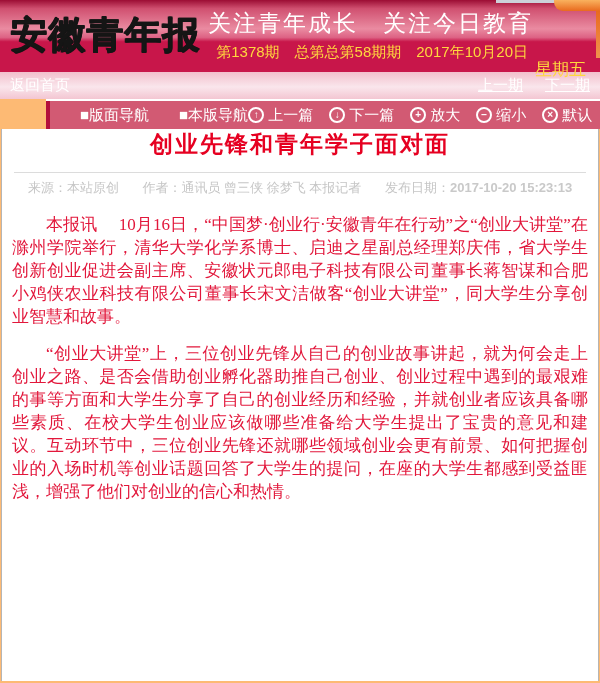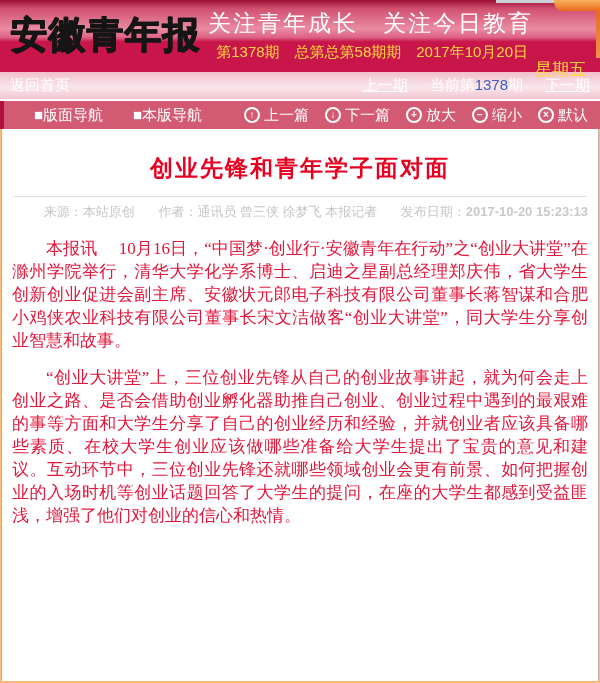--- a/index.html
+++ b/index.html
@@ -23,36 +23,36 @@
   
   .pinkbar{height:27px;display:flex;align-items:center;padding:0 10px;box-sizing:border-box;
     background:linear-gradient(to bottom,#f2bfcc,#fae6ec 55%,#f3c6d2);color:#fff;font-size:15px;}
   .pinkbar a{color:#fff;text-decoration:none;cursor:pointer;}
   .pinkbar .right{margin-left:auto;display:flex;align-items:center;gap:22px;}
   .pinkbar .underlined{text-decoration:underline;}
   .cur-num{color:#3b5fc0;}
 
   
   .toolbar{position:relative;height:28px;display:flex;align-items:center;background:#d25a73;
-    border-top:2px solid #fff;color:#fff;font-size:15px;box-sizing:content-box;}
+    border-top:2px solid #fff;color:#fff;font-size:15px;box-sizing:content-box;margin-left:46px;}
   .toolbar::before{content:"";position:absolute;left:0;top:0;width:4px;height:100%;background:#b30f3c;}
   .tb-left{display:flex;gap:30px;padding-left:34px;}
   .tb-right{margin-left:auto;display:flex;align-items:center;gap:16px;padding-right:12px;}
   .tb-item{display:inline-flex;align-items:center;cursor:pointer;white-space:nowrap;}
   .tool-icon{display:inline-flex;width:16px;height:16px;border:2px solid #fff;border-radius:50%;
     align-items:center;justify-content:center;font-size:10px;font-weight:bold;margin-right:4px;
     box-sizing:border-box;line-height:1;}
 
   
   .content{margin:0 1px;height:552px;border-left:1px solid #b5b5b5;border-right:1px solid #b5b5b5;
     background:#fff;box-sizing:border-box;}
   .article-title{text-align:center;color:#e60021;font-size:23px;font-weight:bold;
-    font-family:Liberation Sans, sans-serif;padding-top:24px;letter-spacing:2px;}
+    font-family:Liberation Sans, sans-serif;letter-spacing:2px;}
   .meta-rule{border:none;border-top:1px solid #dcdcdc;margin:12px 12px 0;}
-  .meta{text-align:right;color:#c6c6c6;font-size:13px;padding-top:6px;white-space:nowrap;}
+  .meta{text-align:center;color:#c6c6c6;font-size:13px;padding-top:6px;white-space:nowrap;}
   .meta .chunk{margin:0 10px;}
   .meta .date{font-weight:bold;color:#c9c9c9;}
   .body-text{padding:16px 10px 0;color:#e2173b;}
   .body-text p{font-size:17px;line-height:23px;margin:0 0 14px;text-align:justify;
     text-indent:2em;font-family:"Liberation Serif", serif;}
 </style>
 </head>
 <body>
 
 <div class="page">
@@ -64,21 +64,20 @@
     <div class="weekday">星期五</div>
     <div class="corner-line"></div>
     <div class="corner-tab"></div>
     <div class="edge-strip"></div>
   </div>
 
   <div class="pinkbar">
     <a>返回首页</a>
     <div class="right">
       <a class="underlined">上一期</a>
-      <span><span>当前第</span><span class="cur-num">1378</span><span>期</span></span>
       <a class="underlined">下一期</a>
     </div>
   </div>
 
   <div class="toolbar">
     <div class="tb-left">
       <span class="tb-item">■版面导航</span>
       <span class="tb-item">■本版导航</span>
     </div>
     <div class="tb-right">

